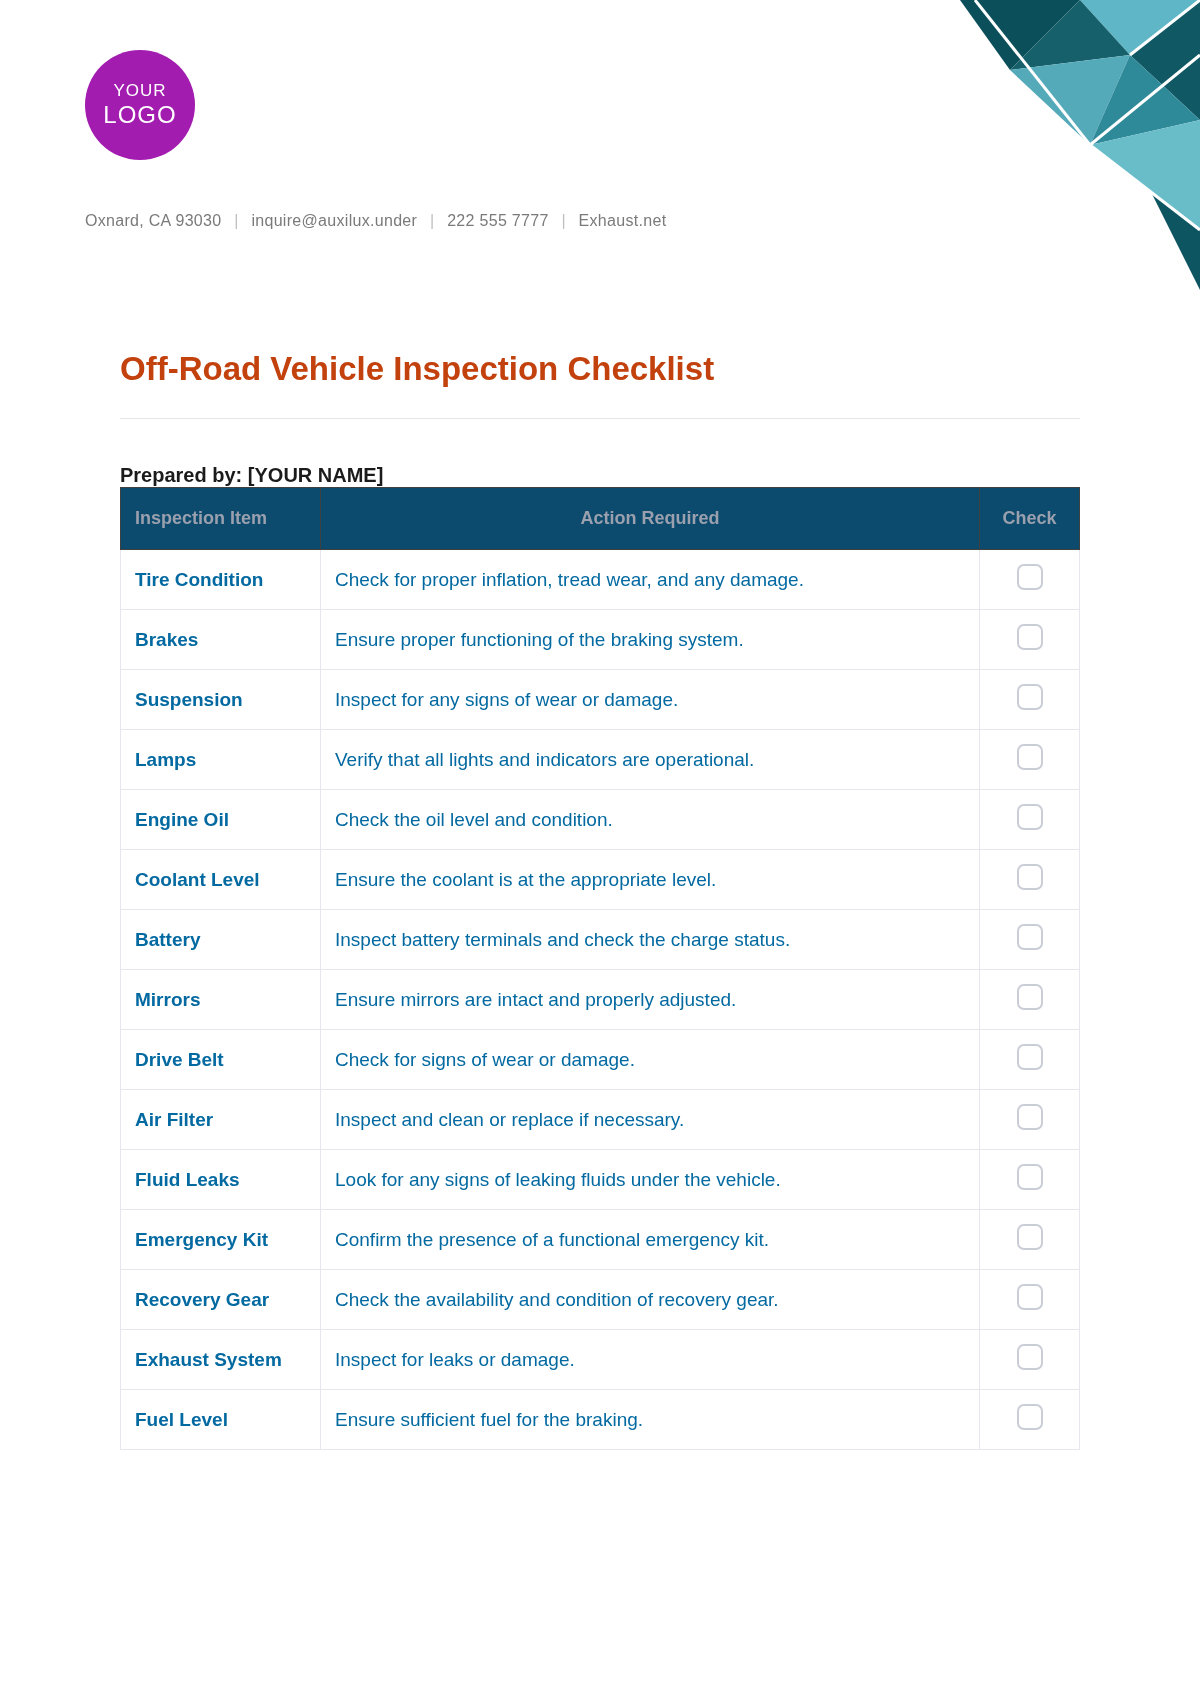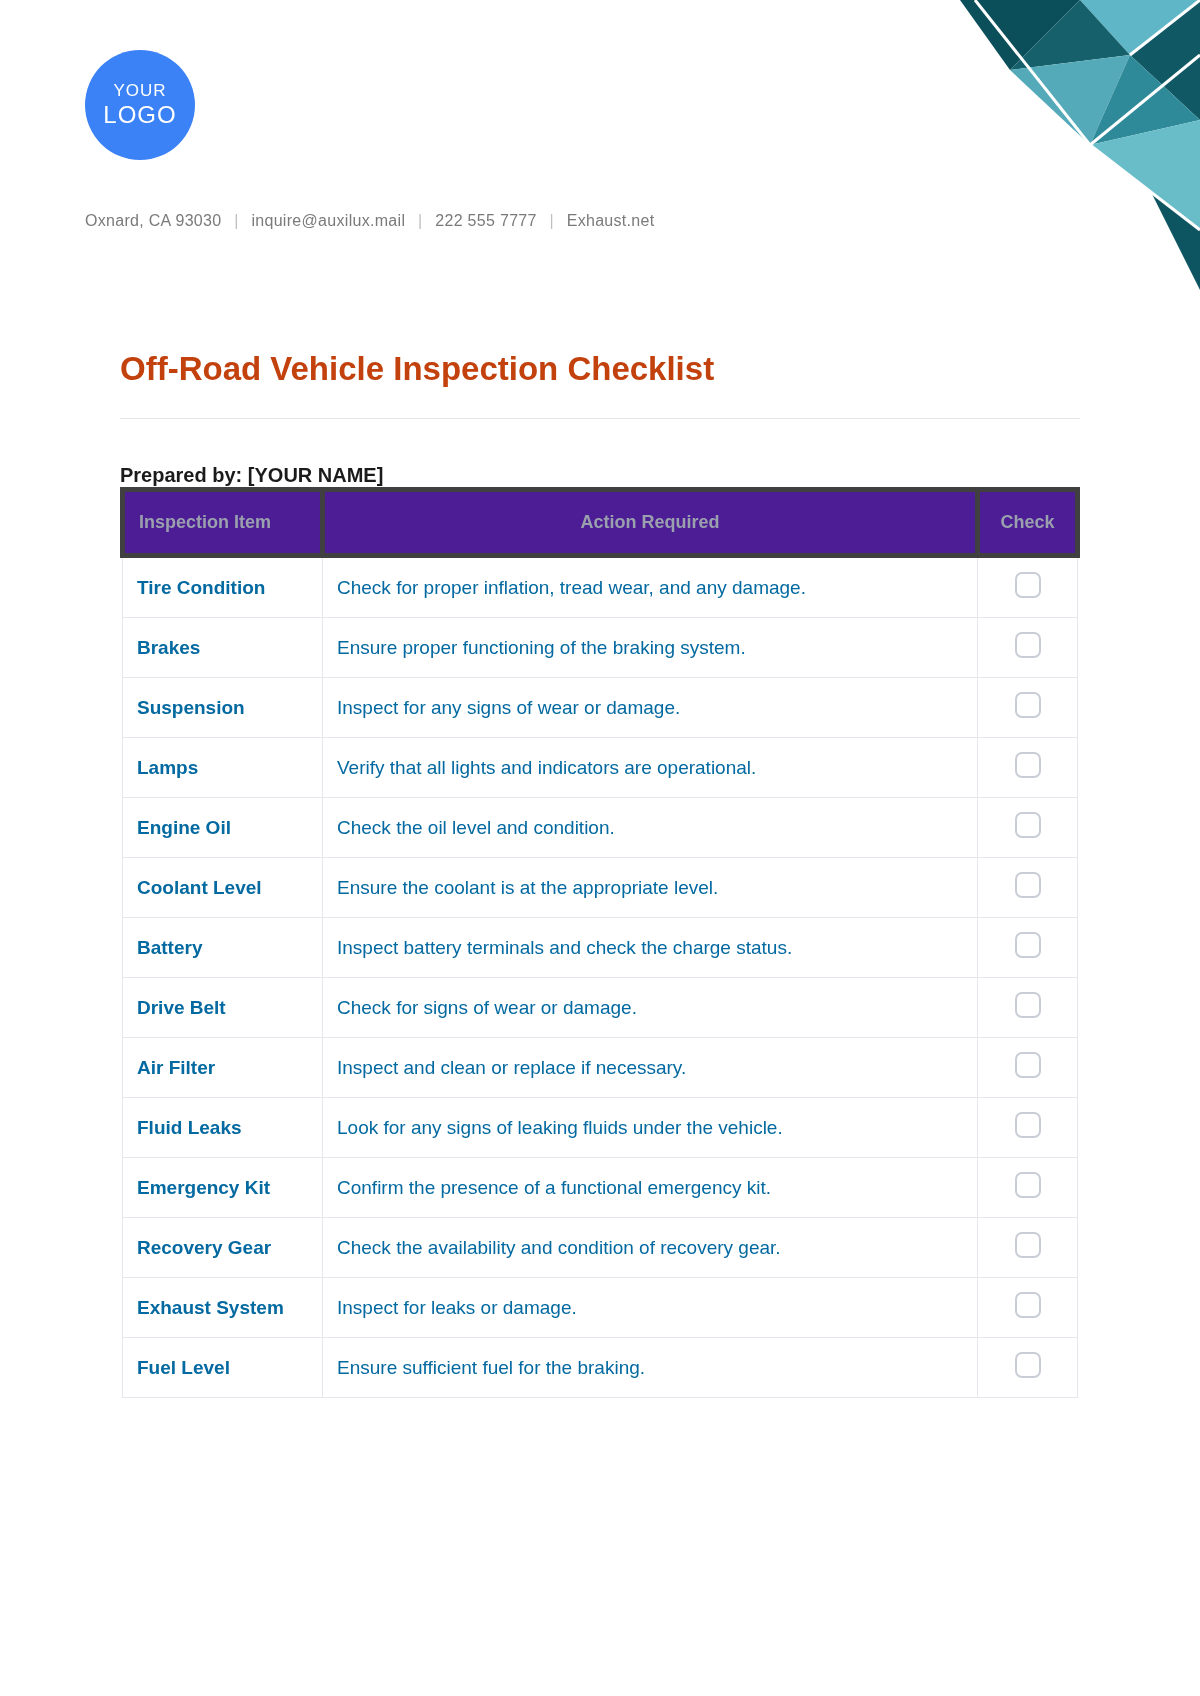--- a/index.html
+++ b/index.html
@@ -19,21 +19,21 @@
       height: 300px;
       pointer-events: none;
     }
     .logo-circle {
       position: absolute;
       top: 50px;
       left: 85px;
       width: 110px;
       height: 110px;
       border-radius: 50%;
-      background: #3b82f6;
+      background: #a21caf;
       display: flex;
       flex-direction: column;
       align-items: center;
       justify-content: center;
       color: #fff;
       text-align: center;
       line-height: 1.15;
     }
     .logo-circle .your { font-size: 17px; font-weight: 400; letter-spacing: 1px; }
     .logo-circle .logo-text { font-size: 24px; font-weight: 400; letter-spacing: 1px; }
@@ -72,27 +72,27 @@
     }
     table.checklist {
       width: 100%;
       border-collapse: collapse;
       table-layout: fixed;
     }
     table.checklist col.c1 { width: 200px; }
     table.checklist col.c2 { width: auto; }
     table.checklist col.c3 { width: 100px; }
     table.checklist th {
-      background: #4c1d95;
+      background: #0c4a6e;
       color: #9aa0ad;
       font-weight: 700;
       font-size: 18px;
       text-align: center;
       padding: 20px 14px;
-      border: 5px solid #404040;
+      border: 1px solid #404040;
     }
     table.checklist th:first-child { text-align: left; }
     table.checklist td {
       padding: 14px 14px;
       border: 1px solid #e6e6ec;
       font-size: 19px;
       color: #0369a1;
       vertical-align: middle;
     }
     table.checklist td.item-name { font-weight: 700; }
@@ -125,21 +125,21 @@
 </svg>
 
 <div class="logo-circle">
   <span class="your">YOUR</span>
   <span class="logo-text">LOGO</span>
 </div>
 
 <div class="contact-line">
   <span>Oxnard, CA 93030</span>
   <span class="sep">|</span>
-  <span>inquire@auxilux.mail</span>
+  <span>inquire@auxilux.under</span>
   <span class="sep">|</span>
   <span>222 555 7777</span>
   <span class="sep">|</span>
   <span>Exhaust.net</span>
 </div>
 
 <div class="main">
   <h1 class="title">Off-Road Vehicle Inspection Checklist</h1>
   <div class="divider"></div>
   <div class="prepared">Prepared by: [YOUR NAME]</div>
@@ -187,20 +187,25 @@
           <td class="item-name">Coolant Level</td>
           <td>Ensure the coolant is at the appropriate level.</td>
           <td class="check-cell"><span class="checkbox"></span></td>
         </tr>
         <tr>
           <td class="item-name">Battery</td>
           <td>Inspect battery terminals and check the charge status.</td>
           <td class="check-cell"><span class="checkbox"></span></td>
         </tr>
         <tr>
+          <td class="item-name">Mirrors</td>
+          <td>Ensure mirrors are intact and properly adjusted.</td>
+          <td class="check-cell"><span class="checkbox"></span></td>
+        </tr>
+        <tr>
           <td class="item-name">Drive Belt</td>
           <td>Check for signs of wear or damage.</td>
           <td class="check-cell"><span class="checkbox"></span></td>
         </tr>
         <tr>
           <td class="item-name">Air Filter</td>
           <td>Inspect and clean or replace if necessary.</td>
           <td class="check-cell"><span class="checkbox"></span></td>
         </tr>
         <tr>

